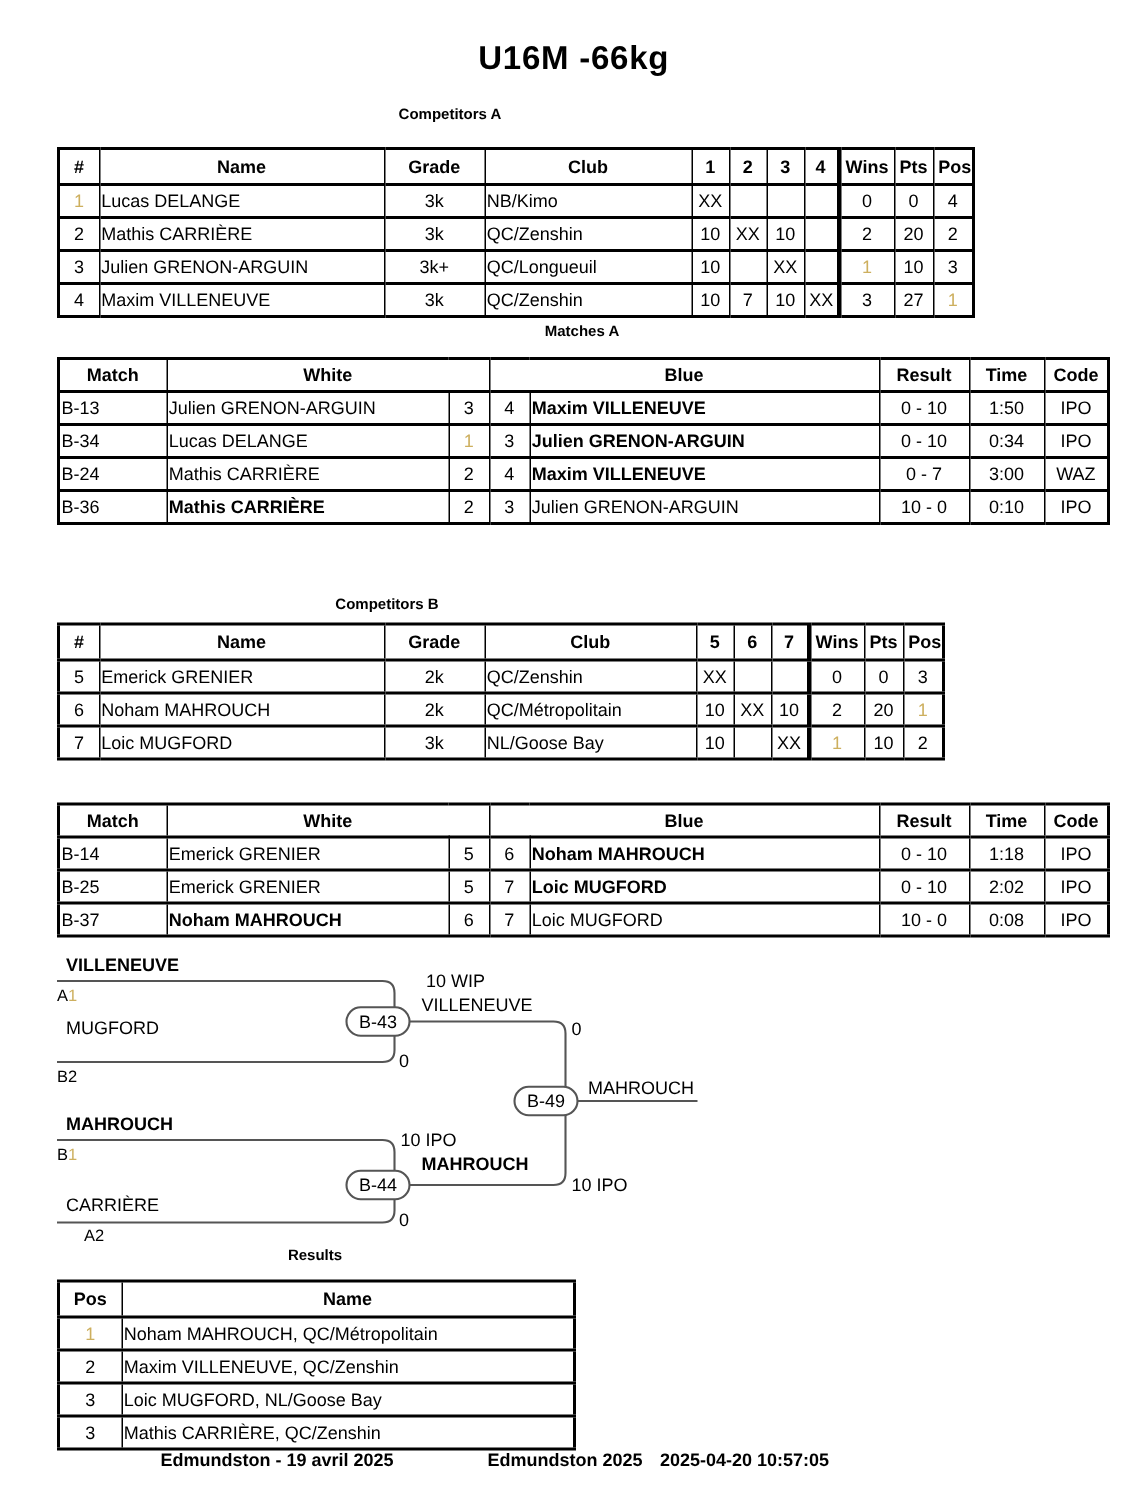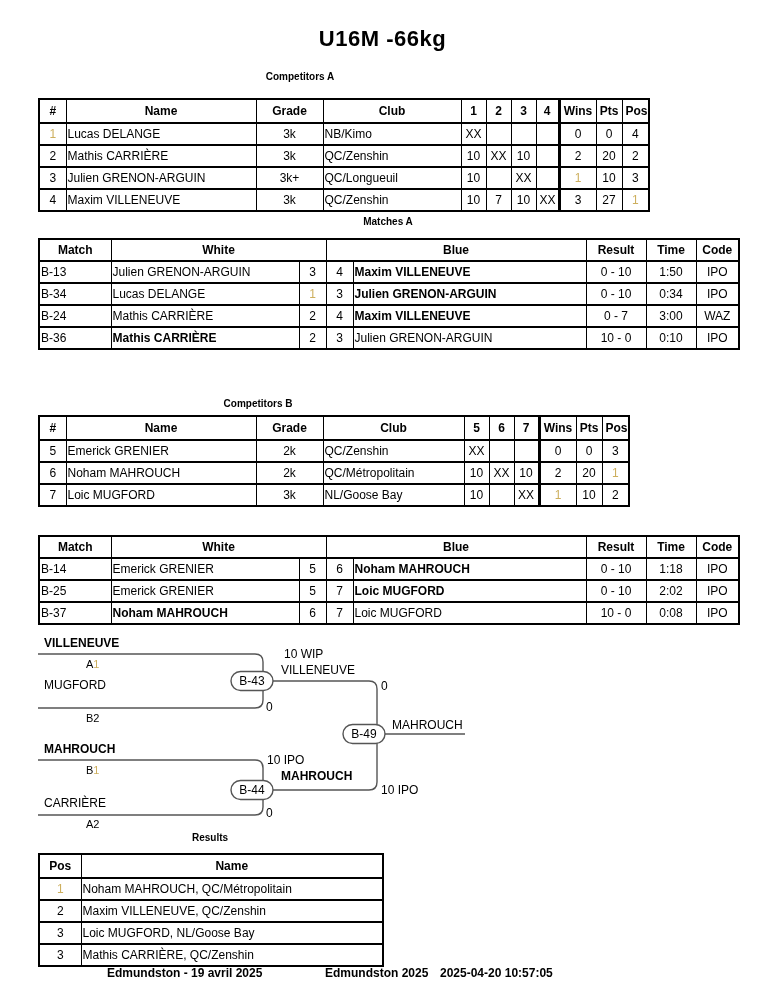--- a/index.html
+++ b/index.html
@@ -32,21 +32,21 @@
   #tbl-comp-b{top:415px;left:38px;width:590px;}
   #tbl-comp-b th{height:22px;}
   #tbl-match-a{top:238px;left:38px;width:700px;}
   #tbl-match-b{top:535px;left:38px;width:700px;}
   #tbl-results{top:853px;left:38px;width:344px;}
   #tbl-results th{height:22px;}
 
   #bracket{position:absolute;left:0;top:630px;width:765px;height:210px;}
   #bracket svg{position:absolute;left:0;top:0;}
   .bl{position:absolute;font-size:12px;white-space:nowrap;line-height:14px;}
-  .code{font-size:11px;margin-left:48px;}
+  .code{font-size:11px;}
   .st{font-size:12px;fill:#000;}
 
   .footer{position:absolute;top:966px;font-size:12px;font-weight:bold;white-space:nowrap;}
   #ft-left{left:107px;}
   #ft-mid{left:325px;}
   #ft-right{left:440px;}
 </style>
 </head>
 <body>
 
@@ -346,21 +346,21 @@
     <div class="bl" style="left:44px;top:48px;">MUGFORD</div>
     <div class="bl code" style="left:38px;top:81px;"><span>B</span><span class="gold-if-one">2</span></div>
     <div class="bl" style="left:266px;top:70px;">0</div>
     <div class="bl" style="left:381px;top:49px;">0</div>
     <div class="bl" style="left:392px;top:88px;">MAHROUCH</div>
     <div class="bl bold" style="left:44px;top:112px;">MAHROUCH</div>
     <div class="bl code" style="left:38px;top:133px;"><span>B</span><span class="gold-if-one one">1</span></div>
     <div class="bl" style="left:267px;top:123px;">10 IPO</div>
     <div class="bl bold" style="left:281px;top:139px;">MAHROUCH</div>
     <div class="bl" style="left:44px;top:166px;">CARRIÈRE</div>
-    <div class="bl code" style="left:38px;top:187px;"><span>A</span><span class="gold-if-one">2</span></div>
+    <div class="bl code" style="left:56px;top:187px;"><span>A</span><span class="gold-if-one">2</span></div>
     <div class="bl" style="left:266px;top:176px;">0</div>
     <div class="bl" style="left:381px;top:153px;">10 IPO</div>
   </div>
 
   <div class="sec-head" id="h-results">Results</div>
   <table id="tbl-results">
     <colgroup>
         <col style="width:42px">
         <col style="width:302px">
       </colgroup>

